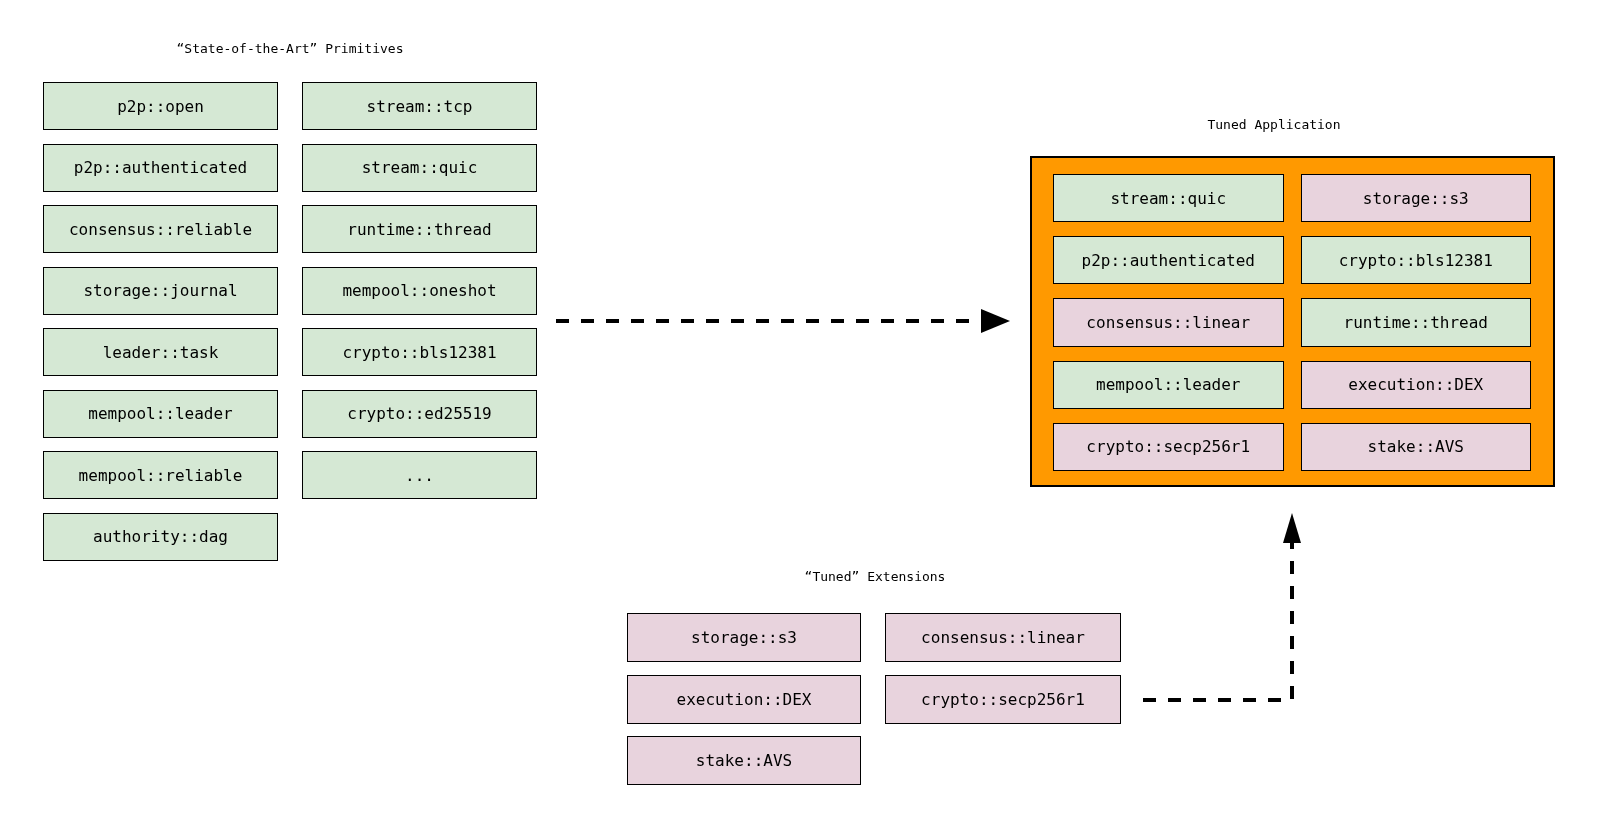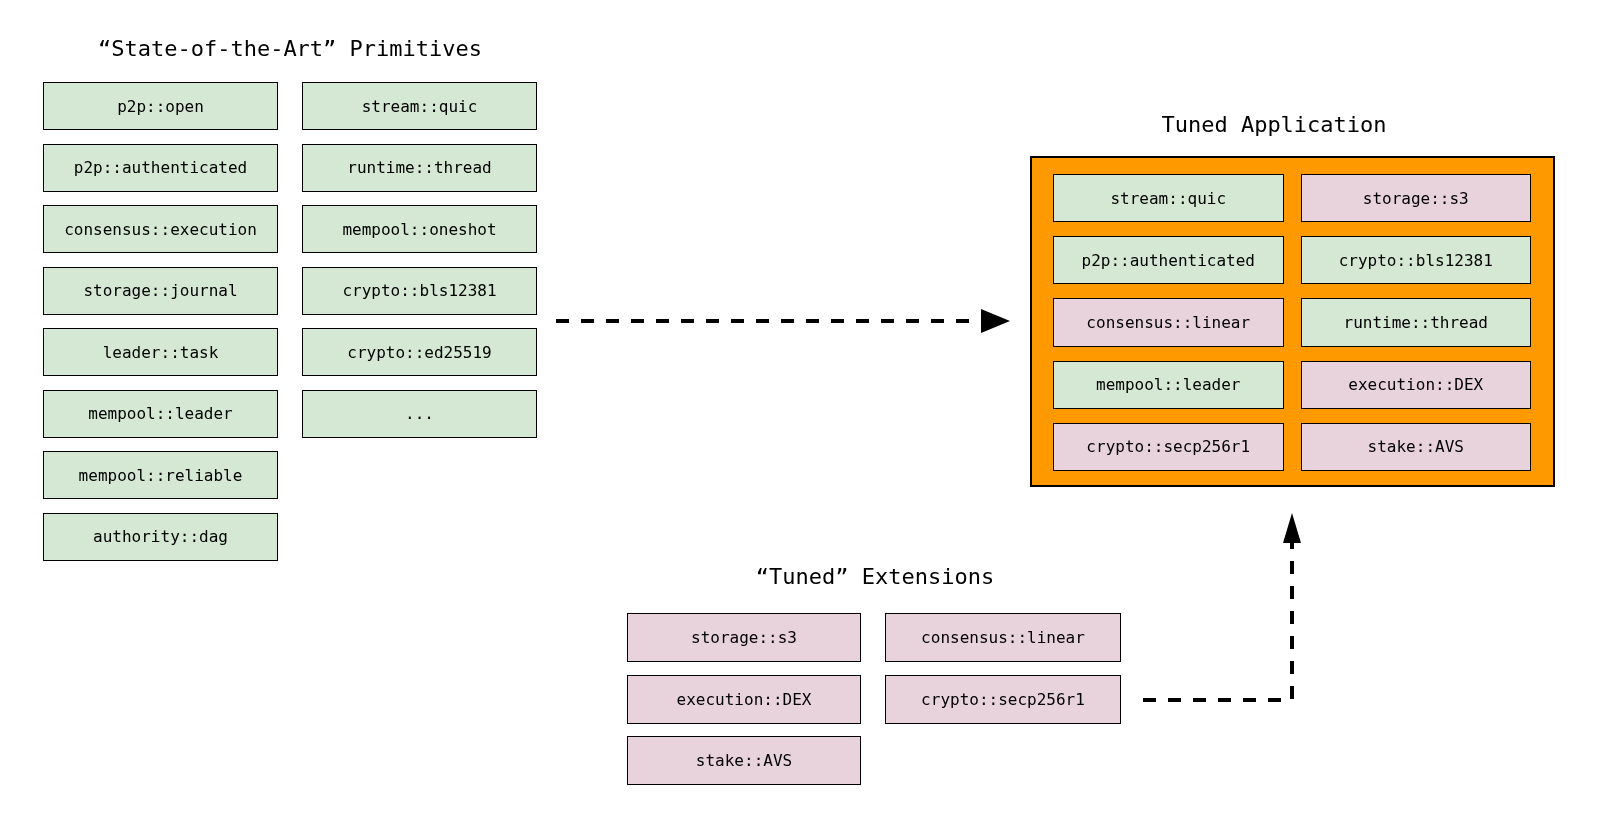--- a/index.html
+++ b/index.html
@@ -9,21 +9,21 @@
     font-family: "DejaVu Sans Mono", "Liberation Mono", monospace;
     color: var(--text, #000000);
     overflow: hidden;
   }
   .canvas { position: relative; width: 1600px; height: 836px; }
 
   .section-title {
     position: absolute;
     transform: translateX(-50%);
     white-space: nowrap;
-    font-size: 22px;
+    font-size: 13px;
     line-height: 22px;
     letter-spacing: 0px;
   }
 
   .col { position: absolute; }
 
   .box {
     box-sizing: border-box;
     border: 1.5px solid var(--border, #000);
     display: flex;
@@ -85,29 +85,30 @@
 
   <div class="section-title" style="left:290px; top:38px;">“State-of-the-Art” Primitives</div>
 
   <div class="section-title" style="left:1274px; top:114px;">Tuned Application</div>
 
   <div class="section-title" style="left:875px; top:566px;">“Tuned” Extensions</div>
 
   <div class="col" id="prim-col1">
       <div class="box primitive">p2p::open</div>
       <div class="box primitive">p2p::authenticated</div>
-      <div class="box primitive">consensus::execution</div>
+      <div class="box primitive">consensus::reliable</div>
       <div class="box primitive">storage::journal</div>
       <div class="box primitive">leader::task</div>
       <div class="box primitive">mempool::leader</div>
       <div class="box primitive">mempool::reliable</div>
       <div class="box primitive">authority::dag</div>
     </div>
 
   <div class="col" id="prim-col2">
+      <div class="box primitive">stream::tcp</div>
       <div class="box primitive">stream::quic</div>
       <div class="box primitive">runtime::thread</div>
       <div class="box primitive">mempool::oneshot</div>
       <div class="box primitive">crypto::bls12381</div>
       <div class="box primitive">crypto::ed25519</div>
       <div class="box primitive">...</div>
     </div>
 
   <div class="app-box">
       <div class="box primitive">stream::quic</div>

